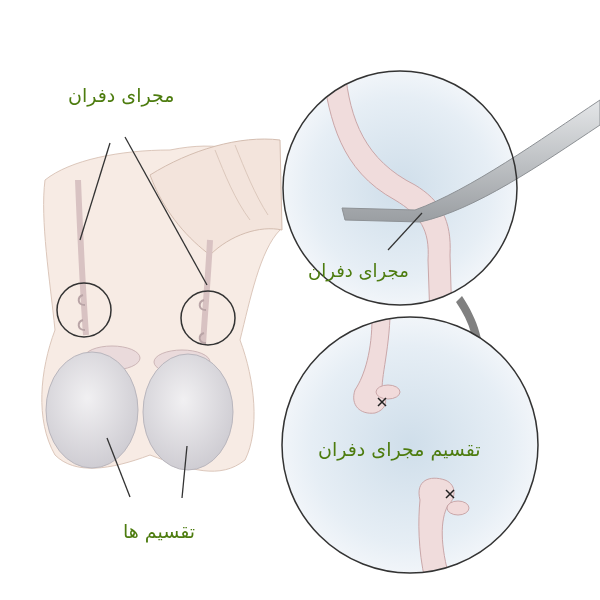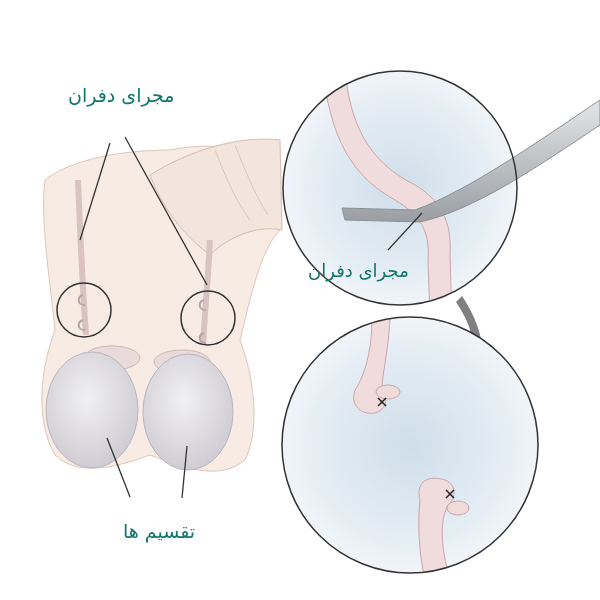--- a/index.html
+++ b/index.html
@@ -1,21 +1,21 @@
 <!DOCTYPE html>
 <html><head>
 <meta charset="utf-8">
 <style>
   html, body { margin: 0; padding: 0; background: #ffffff; }
   #stage { position: relative; width: 600px; height: 600px; overflow: hidden; background: #ffffff; }
   svg { position: absolute; left: 0; top: 0; }
   .label {
     position: absolute;
     font-family: "DejaVu Sans", sans-serif;
-    color: #0f766e;
+    color: #4d7c0f;
     direction: rtl;
     white-space: nowrap;
     line-height: 1;
   }
 </style>
 </head>
 <body>
 
 <div id="stage">
   <svg width="600" height="600" viewBox="0 0 600 600">
@@ -97,14 +97,15 @@
         <path d="M420,500 C415,480 430,475 445,480 C458,485 455,500 448,505 C440,520 440,545 450,580 L425,580 C418,550 418,520 420,500 Z" fill="#f0dcdc" stroke="#c9a6a8"></path>
         <ellipse cx="458" cy="508" rx="11" ry="7" fill="#f1dada" stroke="#c9a6a8"></ellipse>
         <path d="M446,490 l8,8 M454,490 l-8,8" stroke="#222" stroke-width="1.5"></path>
       </g>
       <circle cx="410" cy="445" r="128" fill="none" stroke="#333" stroke-width="1.5"></circle>
     </g>
   </svg>
 
   <div class="label" style="left:68px; top:86px; font-size:19px;">مجرای دفران</div>
   <div class="label" style="left:308px; top:262px; font-size:18px;">مجرای دفران</div>
+  <div class="label" style="left:318px; top:440px; font-size:19px;">تقسیم مجرای دفران</div>
   <div class="label" style="left:123px; top:522px; font-size:19px;">تقسیم ها</div>
 </div>
 
 </body></html>

